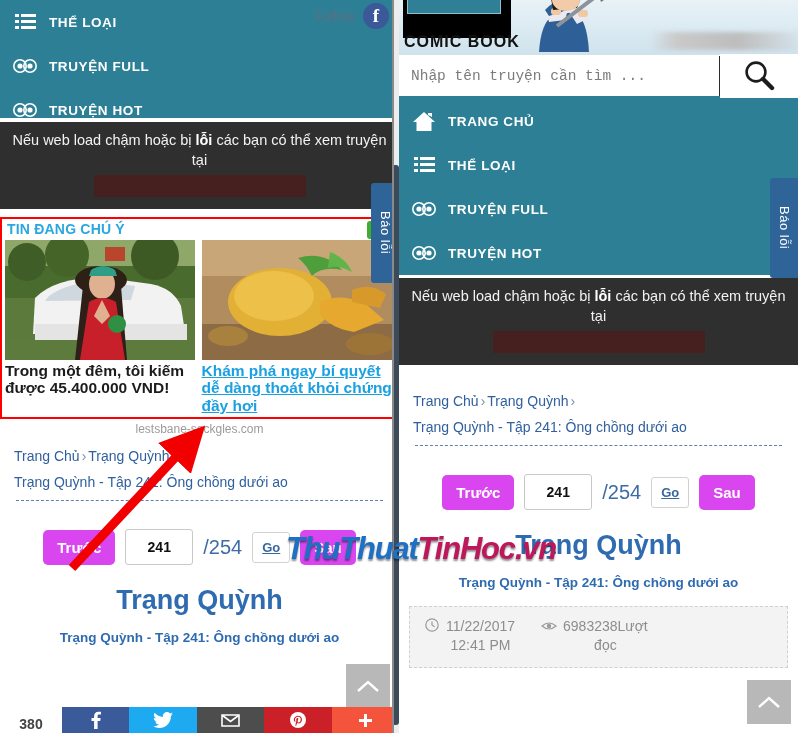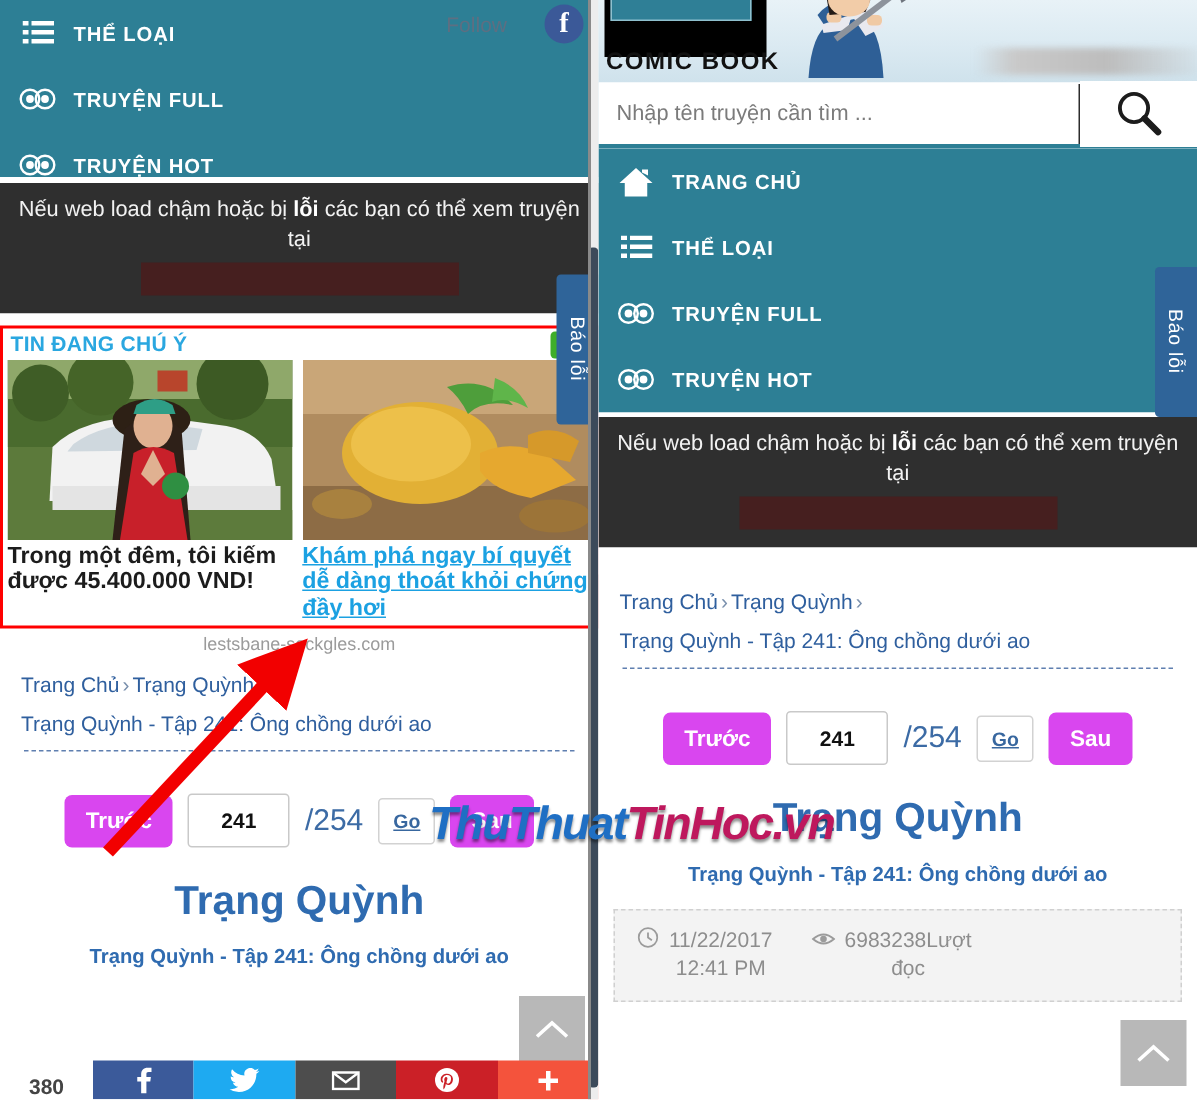--- a/index.html
+++ b/index.html
@@ -83,21 +83,21 @@
     align-items: center;
     height: 44px;
     background: #ffffff;
     border-bottom: 3px solid #2d7f95;
     box-sizing: border-box;
   }
   .search-input {
     flex: 1;
     border: 0;
     outline: none;
-    font-family: Liberation Sans, sans-serif;
+    font-family: Liberation Mono, monospace;
     font-size: 14.5px;
     color: #6d6d6d;
     padding-left: 12px;
     background: transparent;
   }
   .search-input::placeholder { color: #7b7b7b; }
   .search-divider {
     width: 1px;
     height: 40px;
     background: #2c2c2c;
@@ -142,21 +142,21 @@
     letter-spacing: 0.6px;
     color: #ffffff;
     white-space: nowrap;
   }
   .follow-wrap {
     position: absolute;
     right: 10px;
     top: 3px;
     display: flex;
     align-items: center;
-    gap: 25px;
+    gap: 8px;
   }
   .follow-text {
     font-size: 14px;
     color: #5d6f82;
     font-family: "Liberation Sans", sans-serif;
   }
   .fb-circle {
     width: 26px; height: 26px;
     border-radius: 50%;
     background: #3b5998;

